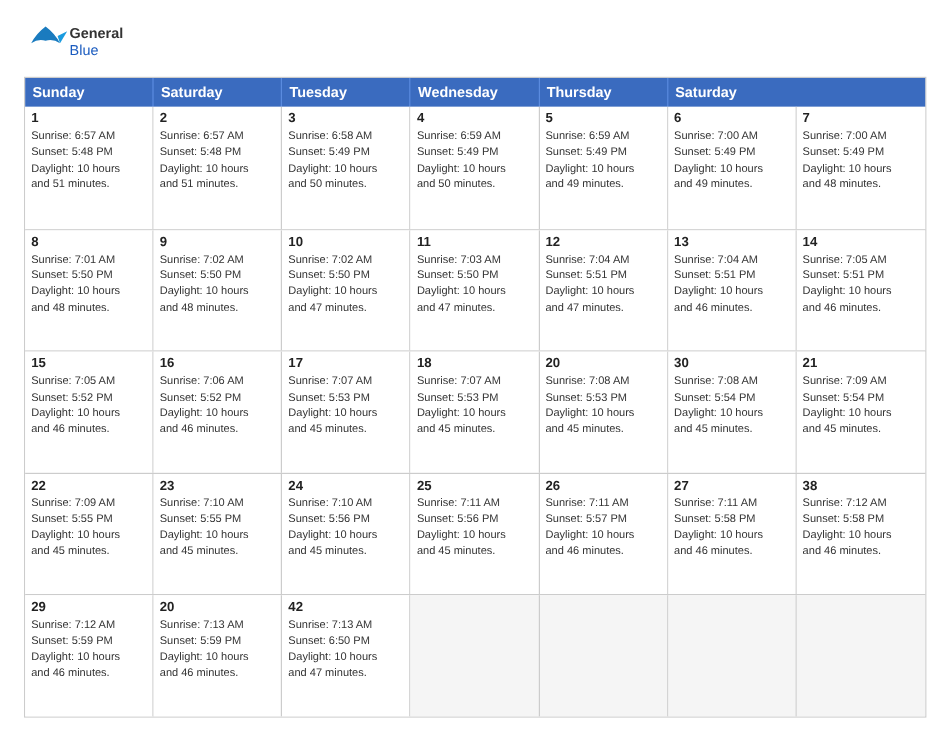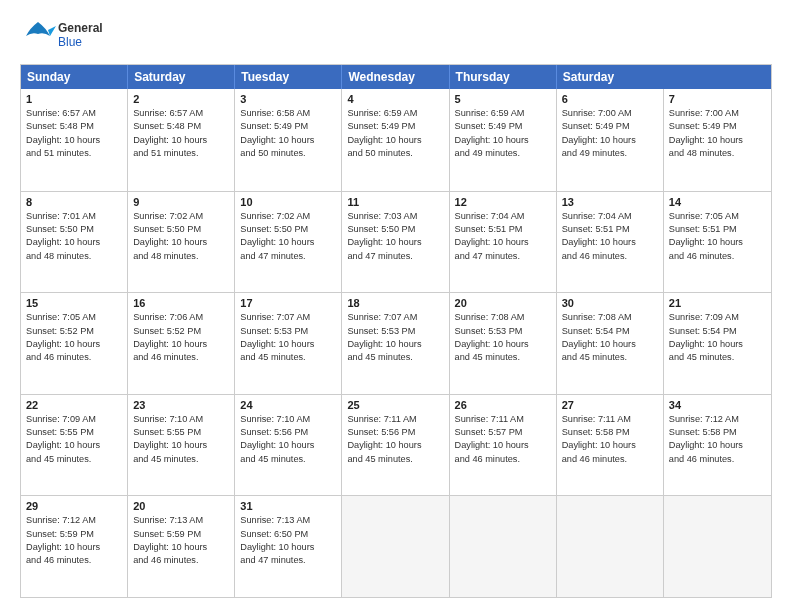--- a/index.html
+++ b/index.html
@@ -371,21 +371,21 @@
           <div class="cal-cell">
         <span class="day-num">27</span>
         <div class="info">
           <span>Sunrise: 7:11 AM</span><br>
           <span>Sunset: 5:58 PM</span><br>
           <span>Daylight: 10 hours</span><br>
           <span>and 46 minutes.</span>
         </div>
       </div>
           <div class="cal-cell">
-        <span class="day-num">34</span>
+        <span class="day-num">38</span>
         <div class="info">
           <span>Sunrise: 7:12 AM</span><br>
           <span>Sunset: 5:58 PM</span><br>
           <span>Daylight: 10 hours</span><br>
           <span>and 46 minutes.</span>
         </div>
       </div>
         </div>
         <div class="cal-week">
           <div class="cal-cell">
@@ -400,21 +400,21 @@
           <div class="cal-cell">
         <span class="day-num">20</span>
         <div class="info">
           <span>Sunrise: 7:13 AM</span><br>
           <span>Sunset: 5:59 PM</span><br>
           <span>Daylight: 10 hours</span><br>
           <span>and 46 minutes.</span>
         </div>
       </div>
           <div class="cal-cell">
-        <span class="day-num">31</span>
+        <span class="day-num">42</span>
         <div class="info">
           <span>Sunrise: 7:13 AM</span><br>
           <span>Sunset: 6:50 PM</span><br>
           <span>Daylight: 10 hours</span><br>
           <span>and 47 minutes.</span>
         </div>
       </div>
           <div class="cal-cell empty"></div>
           <div class="cal-cell empty"></div>
           <div class="cal-cell empty"></div>

